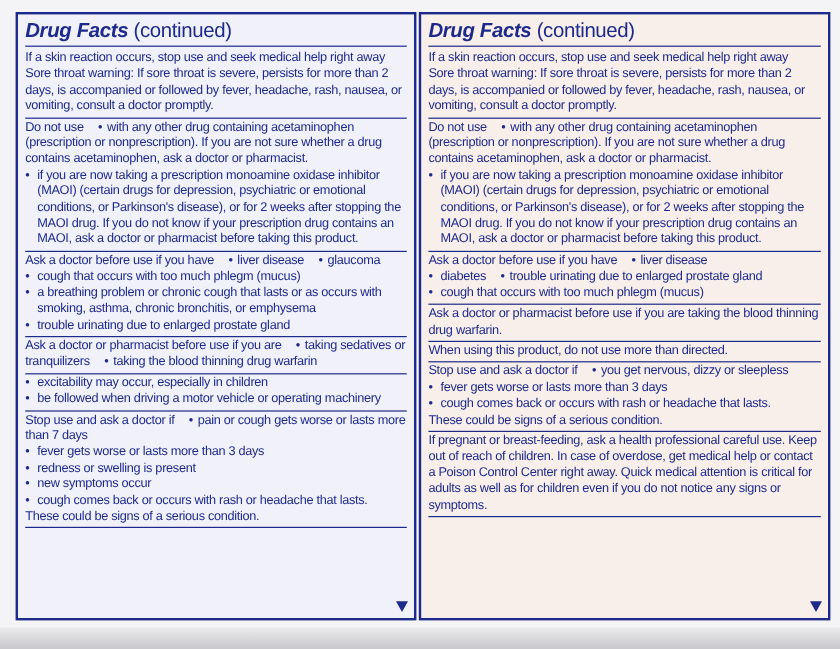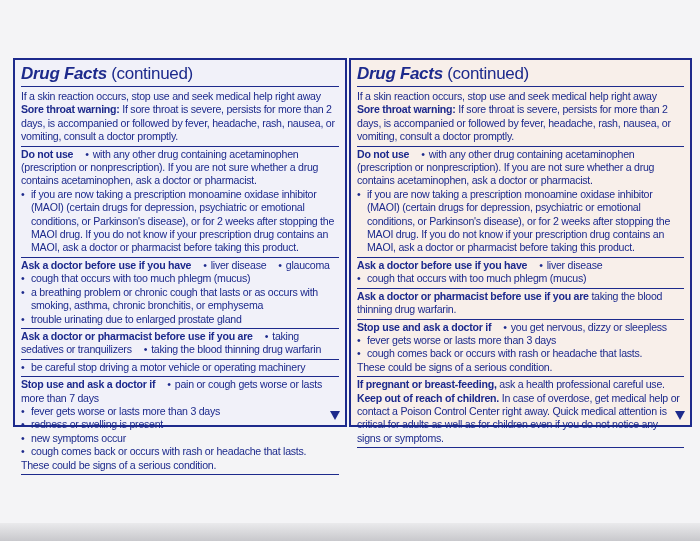--- a/index.html
+++ b/index.html
@@ -7,45 +7,44 @@
     width:700px; height:541px; overflow:hidden;
     background:#f4f4f6;
     font-family:"Liberation Sans", sans-serif;
     position:relative;
   }
   .shadow-strip {
     position:absolute; left:0; right:0; top:523px; height:18px;
     background:linear-gradient(#eaeaec,#c8c8cc);
   }
   .panel {
-    position:absolute; top:10px; height:369px;
+    position:absolute; top:10px; height:507px;
     border:2px solid #1d2a8c;
     box-sizing:border-box;
     color:#1d2a8c;
     padding:3px 6px 0 6px;
     font-size:10.6px; line-height:13.4px;
     letter-spacing:-0.25px;
-    margin-top:48px;
   }
   #left  { left:13px;  width:334px; background:#f1f1f9; }
   #right { left:349px; width:343px; background:#f8efea; }
   .title {
     font-size:17px; line-height:22px; letter-spacing:-0.3px;
     border-bottom:1.6px solid #1d2a8c; padding-bottom:1px; margin-bottom:2px;
   }
   .title b { font-style:italic; font-weight:bold; }
   .sec {
     border-bottom:1.3px solid #1d2a8c;
     padding:1px 0 2px 0;
   }
   .sec:last-child { border-bottom:none; }
   .bul { padding-left:10px; text-indent:-10px; }
   .bul::before { content:"\2022"; display:inline-block; width:10px; text-indent:0; }
   .inl::before { content:"\2022"; margin:0 4px 0 12px; }
-  .bold { font-weight:bold; }
+  .bold { font-weight:normal; }
   .tri {
     position:absolute; right:5px; bottom:5px;
     width:0; height:0;
     border-left:5px solid transparent; border-right:5px solid transparent;
     border-top:9px solid #1d2a8c;
   }
 </style>
 </head>
 <body>
 
@@ -62,21 +61,22 @@
   <div class="sec">
     <div><span class="bold">Ask a doctor before use if you have</span><span class="inl"></span><span>liver disease</span><span class="inl"></span><span>glaucoma</span></div>
     <div class="bul">cough that occurs with too much phlegm (mucus)</div>
     <div class="bul">a breathing problem or chronic cough that lasts or as occurs with smoking, asthma, chronic bronchitis, or emphysema</div>
     <div class="bul">trouble urinating due to enlarged prostate gland</div>
   </div>
   <div class="sec">
     <span class="bold">Ask a doctor or pharmacist before use if you are</span><span class="inl"></span><span>taking sedatives or tranquilizers</span><span class="inl"></span><span>taking the blood thinning drug warfarin</span>
   </div>
   <div class="sec">
-    <div class="bul">be careful stop driving a motor vehicle or operating machinery</div>
+    <div class="bul">excitability may occur, especially in children</div>
+    <div class="bul">be followed when driving a motor vehicle or operating machinery</div>
   </div>
   <div class="sec">
     <div><span class="bold">Stop use and ask a doctor if</span><span class="inl"></span><span>pain or cough gets worse or lasts more than 7 days</span></div>
     <div class="bul">fever gets worse or lasts more than 3 days</div>
     <div class="bul">redness or swelling is present</div>
     <div class="bul">new symptoms occur</div>
     <div class="bul">cough comes back or occurs with rash or headache that lasts.</div>
     <div>These could be signs of a serious condition.</div>
   </div>
   <div class="tri"></div>
@@ -87,25 +87,27 @@
   <div class="sec">
     <div>If a skin reaction occurs, stop use and seek medical help right away</div>
     <div><span class="bold">Sore throat warning:</span><span> If sore throat is severe, persists for more than 2 days, is accompanied or followed by fever, headache, rash, nausea, or vomiting, consult a doctor promptly.</span></div>
   </div>
   <div class="sec">
     <div><span class="bold">Do not use</span><span class="inl"></span><span>with any other drug containing acetaminophen (prescription or nonprescription). If you are not sure whether a drug contains acetaminophen, ask a doctor or pharmacist.</span></div>
     <div class="bul">if you are now taking a prescription monoamine oxidase inhibitor (MAOI) (certain drugs for depression, psychiatric or emotional conditions, or Parkinson's disease), or for 2 weeks after stopping the MAOI drug. If you do not know if your prescription drug contains an MAOI, ask a doctor or pharmacist before taking this product.</div>
   </div>
   <div class="sec">
     <div><span class="bold">Ask a doctor before use if you have</span><span class="inl"></span><span>liver disease</span></div>
+    <div class="bul"><span>diabetes</span><span class="inl"></span><span>trouble urinating due to enlarged prostate gland</span></div>
     <div class="bul">cough that occurs with too much phlegm (mucus)</div>
   </div>
   <div class="sec">
     <span class="bold">Ask a doctor or pharmacist before use if you are</span><span> taking the blood thinning drug warfarin.</span>
   </div>
+  <div class="sec bold">When using this product, do not use more than directed.</div>
   <div class="sec">
     <div><span class="bold">Stop use and ask a doctor if</span><span class="inl"></span><span>you get nervous, dizzy or sleepless</span></div>
     <div class="bul">fever gets worse or lasts more than 3 days</div>
     <div class="bul">cough comes back or occurs with rash or headache that lasts.</div>
     <div>These could be signs of a serious condition.</div>
   </div>
   <div class="sec">
     <span class="bold">If pregnant or breast-feeding,</span><span> ask a health professional careful use. </span><span class="bold">Keep out of reach of children.</span><span> In case of overdose, get medical help or contact a Poison Control Center right away. Quick medical attention is critical for adults as well as for children even if you do not notice any signs or symptoms.</span>
   </div>
   <div class="tri"></div>

